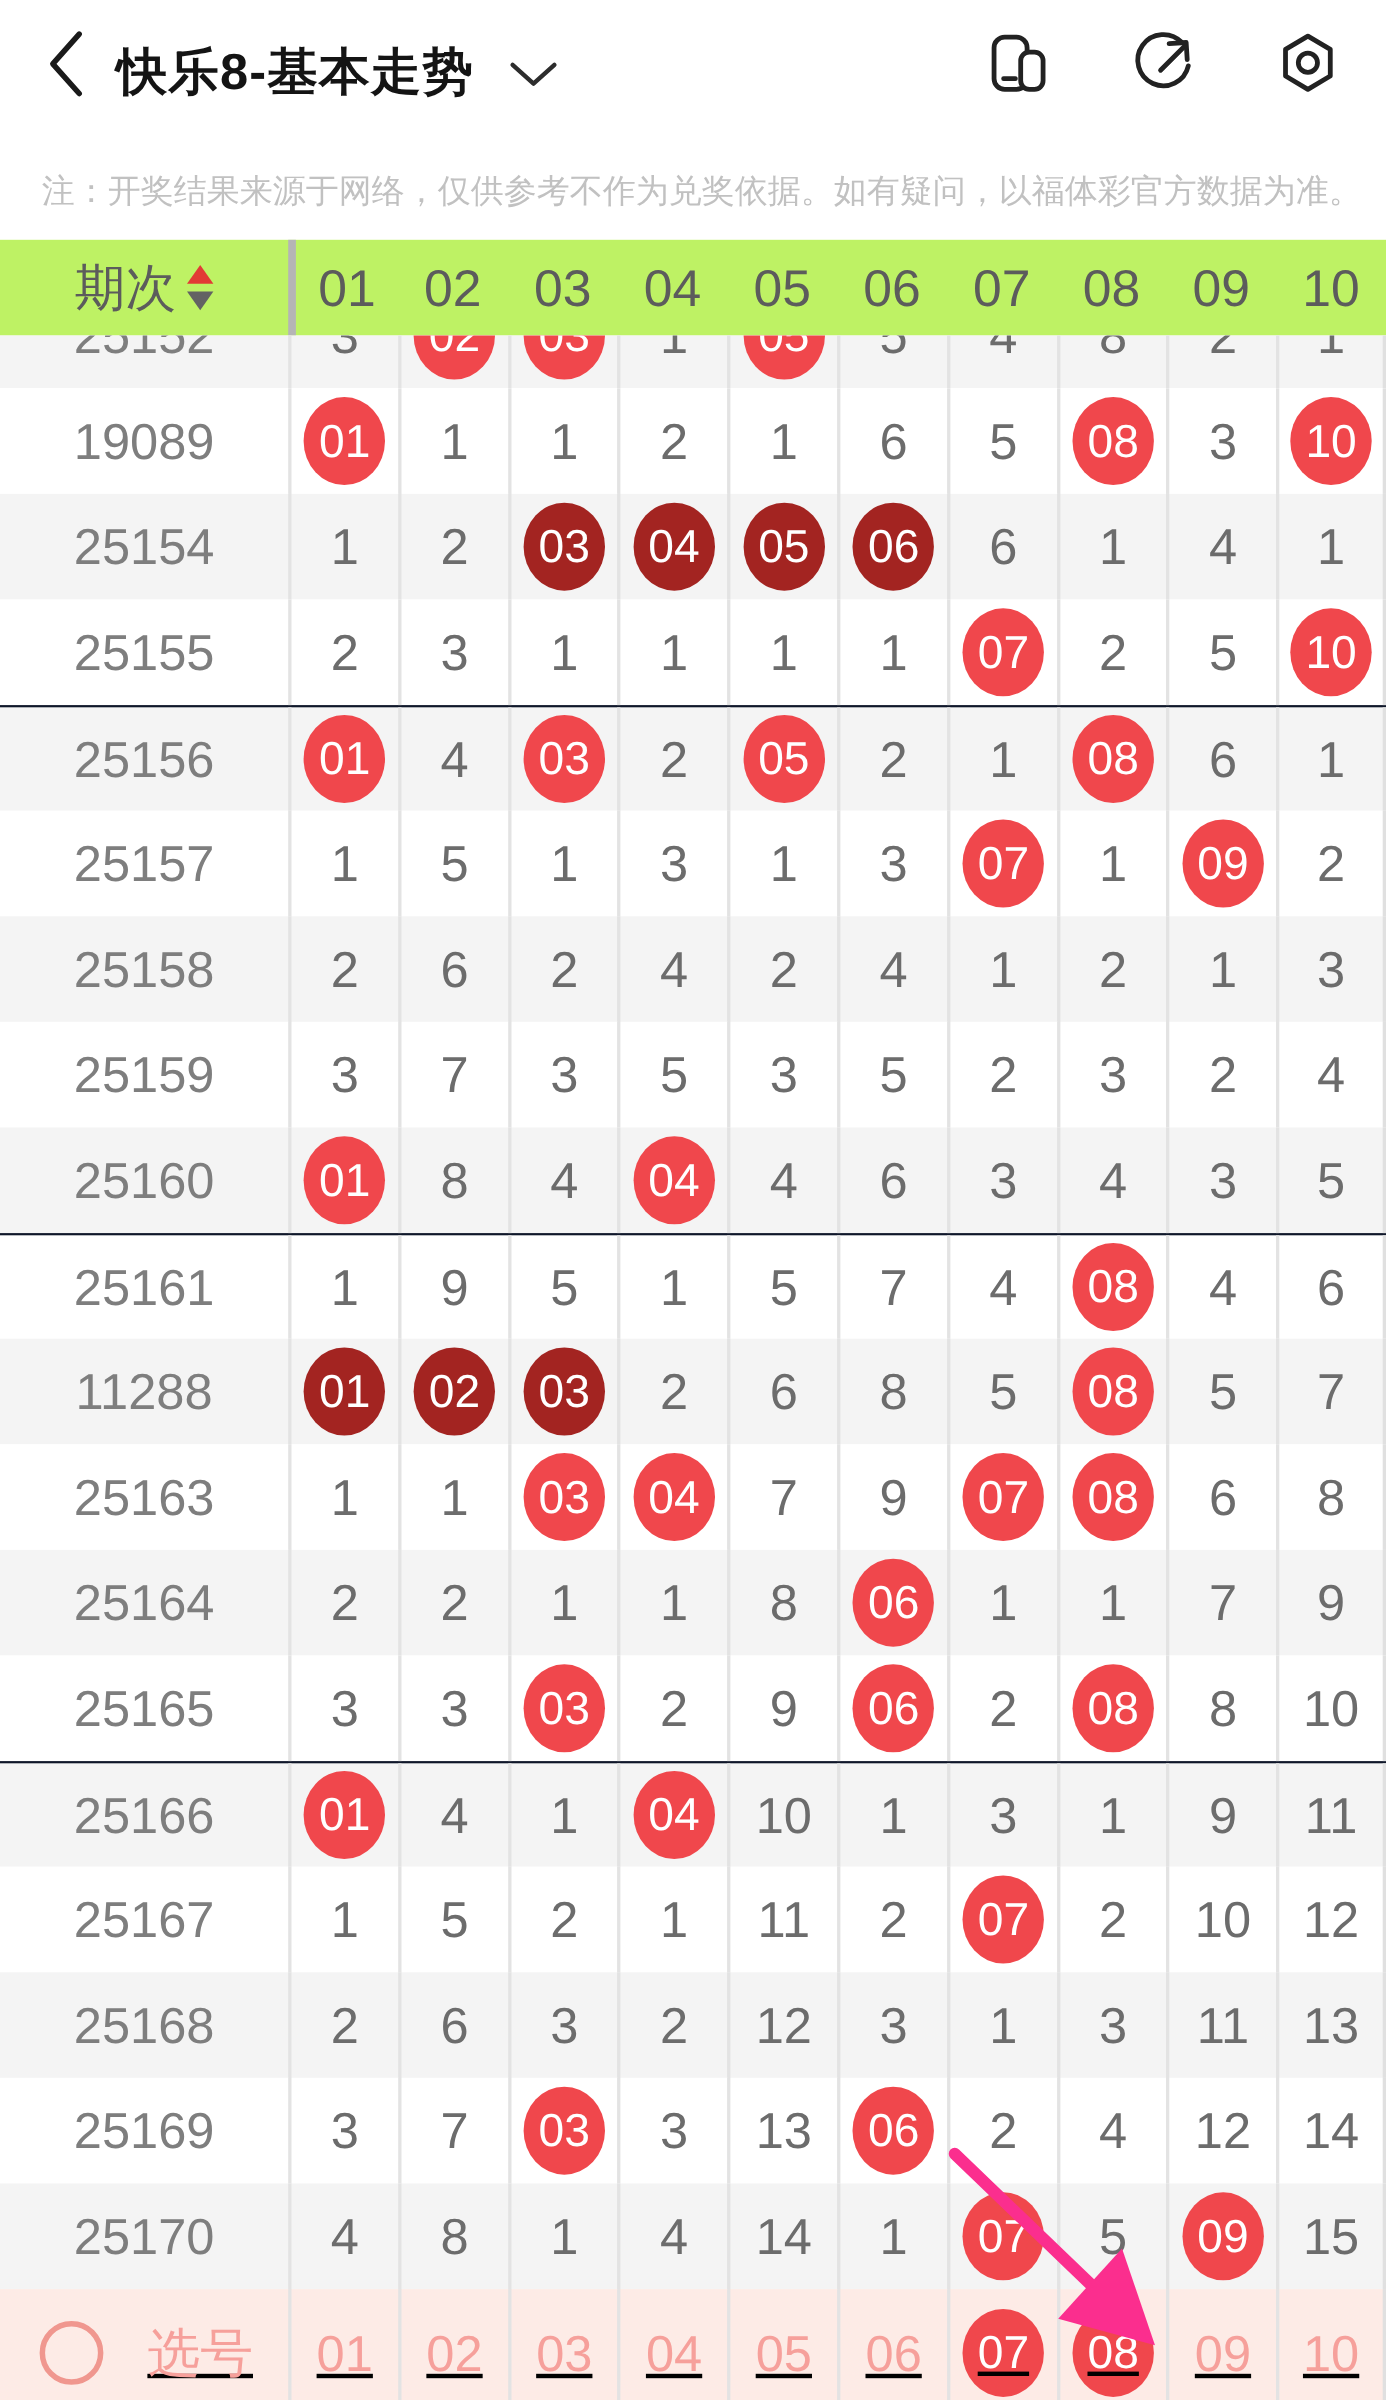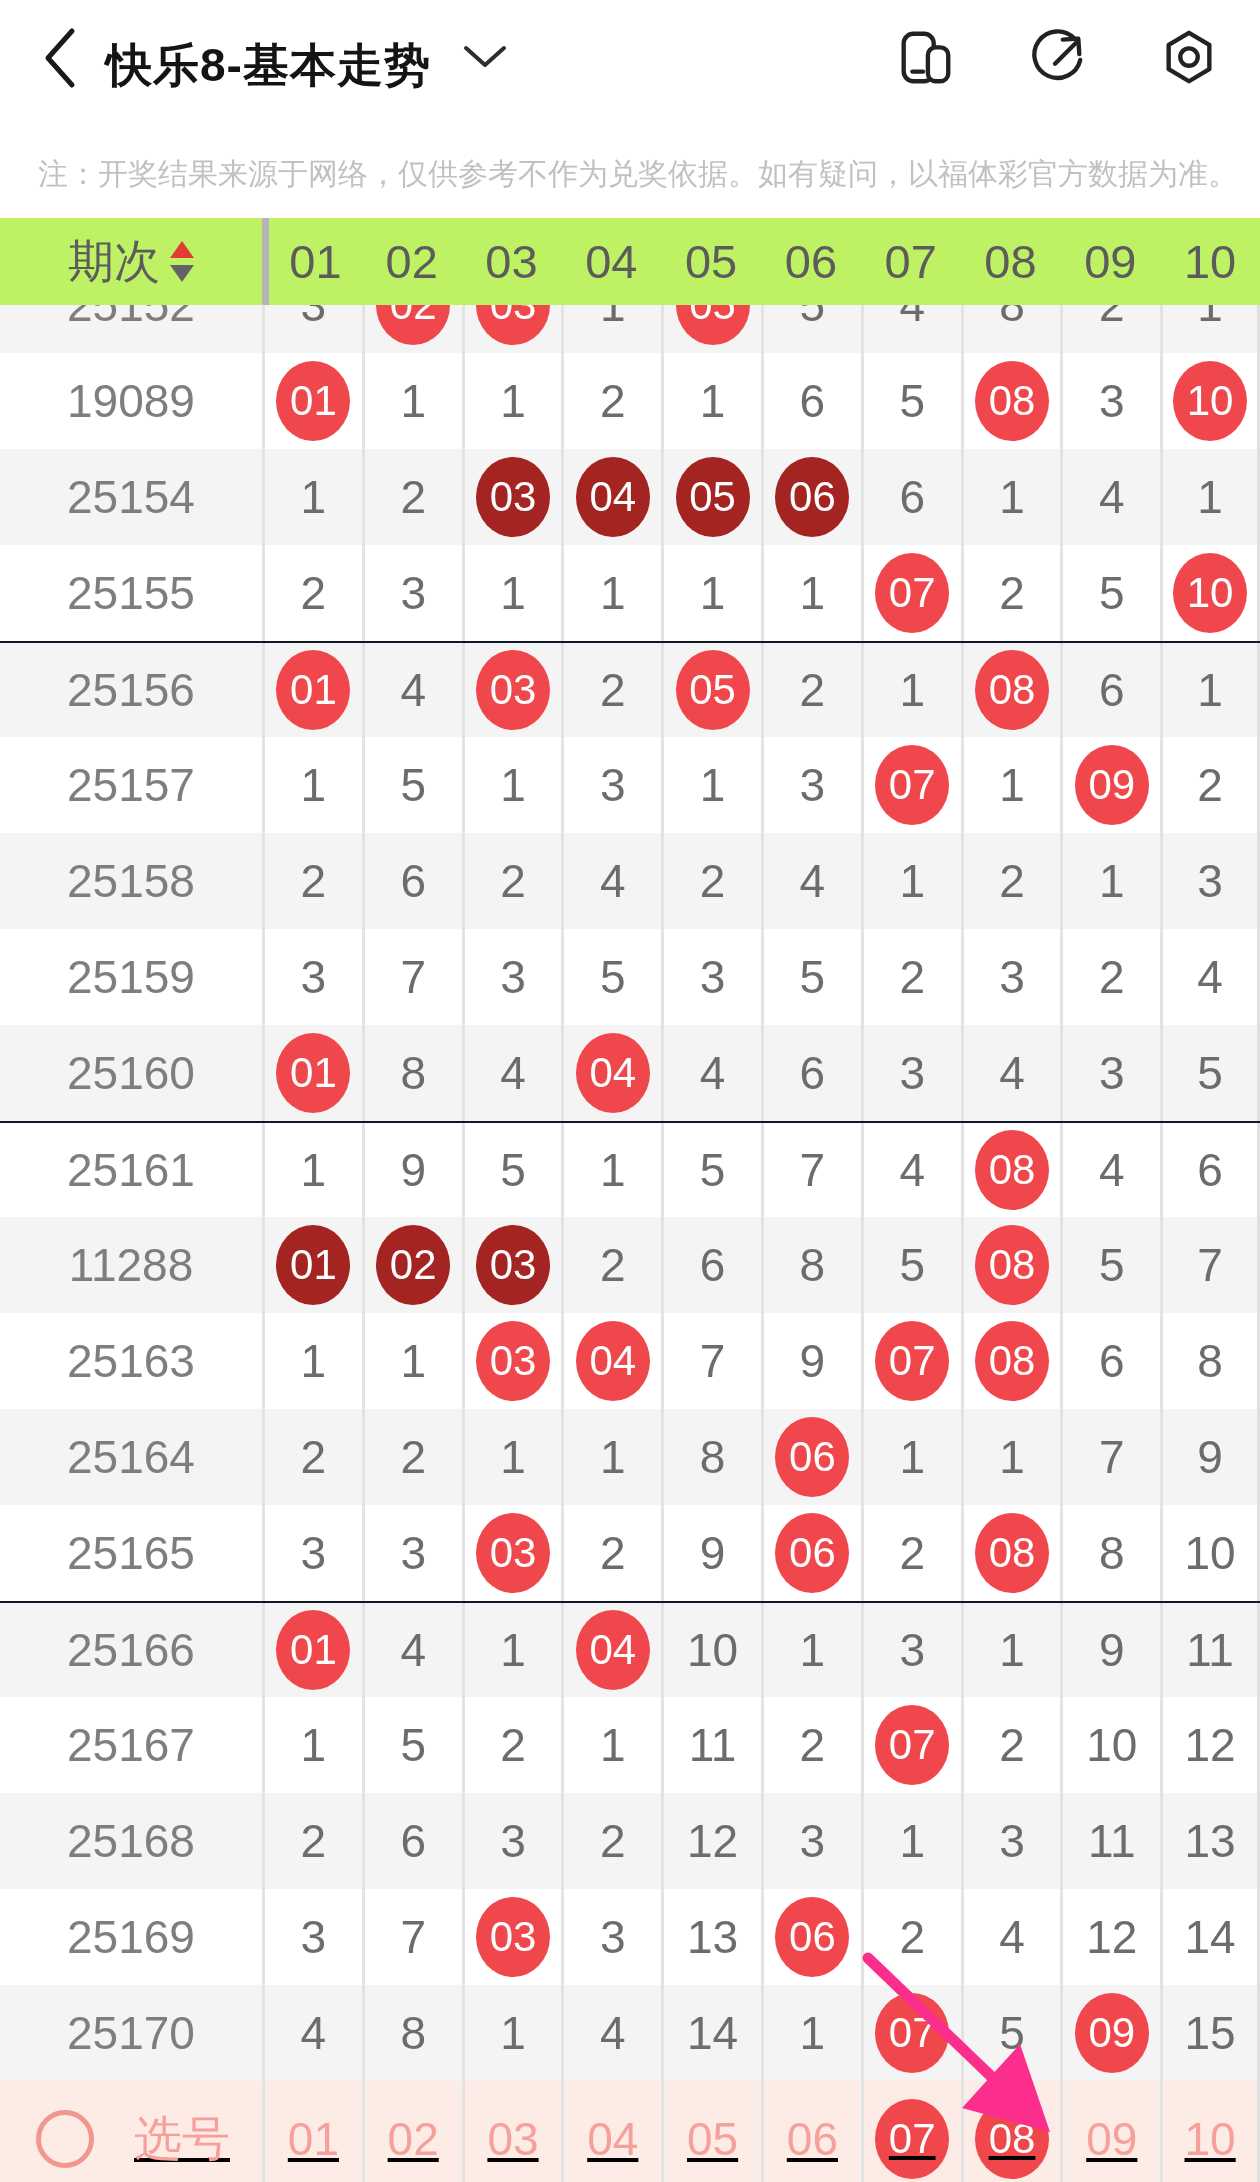--- a/index.html
+++ b/index.html
@@ -2,21 +2,21 @@
 <html><head>
 <meta charset="utf-8">
 <style>
   * { margin:0; padding:0; box-sizing:border-box; }
   body { font-family:"Liberation Sans","DejaVu Sans",sans-serif; background:#fff; }
   .page { width:1260px; height:2182px; position:relative; overflow:hidden; background:#fff; }
 
   
   .navbar { height:120px; display:flex; align-items:center; padding:0 40px; background:#fff; }
   .back-btn { width:44px; height:66px; display:flex; align-items:center; cursor:pointer; }
-  .title-group { display:flex; align-items:flex-start; margin-left:22px; cursor:pointer;margin-top:12px; }
+  .title-group { display:flex; align-items:center; margin-left:22px; cursor:pointer;margin-top:12px; }
   .nav-title { font-size:46px; font-weight:700; color:#141414; letter-spacing:1px; }
   .title-chevron { margin-left:30px; margin-top:8px; }
   .nav-spacer { flex:1; }
   .nav-icon { width:62px; height:62px; display:flex; align-items:center; justify-content:center; margin-left:70px; cursor:pointer; }
 
   
   .notice { height:98px; padding:34px 30px 0 38px; font-size:30px; color:#c1c1c1; background:#fff; white-space:nowrap; }
 
   
   .grid-row { display:grid; grid-template-columns:262px repeat(10,1fr); }

